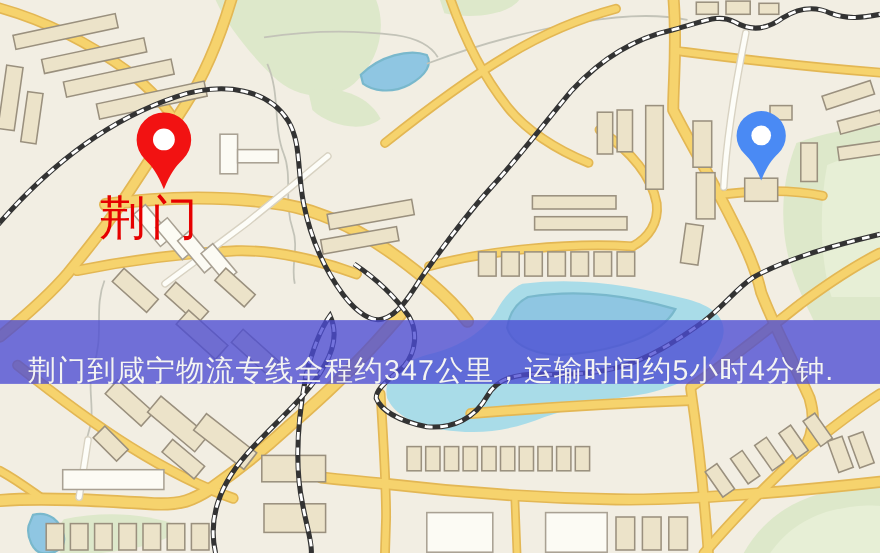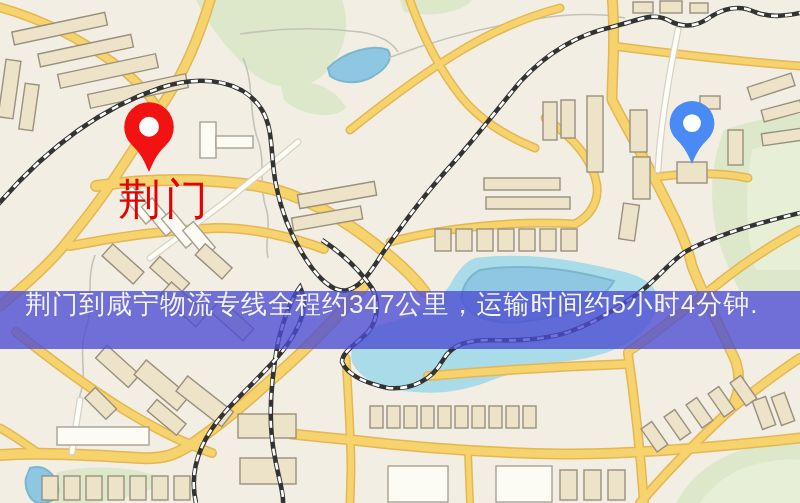--- a/index.html
+++ b/index.html
@@ -20,29 +20,29 @@
   .road{fill:none;stroke:var(--road);stroke-linecap:round;stroke-linejoin:round;}
   .wcase{fill:none;stroke:#d8d2c2;stroke-width:7;stroke-linecap:round;}
   .wroad{fill:none;stroke:#fdfdf8;stroke-width:4.5;stroke-linecap:round;}
   .rail-base{fill:none;stroke:var(--railway);stroke-width:4.6;stroke-linecap:butt;}
   .rail-dash{fill:none;stroke:#ffffff;stroke-width:2.6;stroke-dasharray:7 7;}
   .bld{fill:var(--building);stroke:var(--building_stroke);stroke-width:1.4;}
   .bldw{fill:#fcfbf4;stroke:#a9a193;stroke-width:1.4;}
 
   .banner{
     position:absolute;left:0;top:291px;width:800px;height:58px;
-    display:flex;align-items:flex-start;box-sizing:border-box;padding-left:25px;
+    display:flex;align-items:flex-end;box-sizing:border-box;padding-left:25px;
   }
   .banner-text{
     font-size:26px;line-height:1;letter-spacing:1px;white-space:nowrap;
     text-shadow:0 0 1px rgba(0,0,0,.15);
   }
   .city-label{
     position:absolute;font-family:Liberation Serif, serif;
-    font-size:43px;line-height:1;white-space:nowrap;margin-left:28px;
+    font-size:43px;line-height:1;white-space:nowrap;
   }
   .label-jingmen{left:90px;top:178px;letter-spacing:4px;}
   .label-xianning{left:643px;top:181px;letter-spacing:7px;}
 </style>
 </head>
 <body>
 
 <div class="screen">
 
   <svg class="map-art" viewBox="0 0 800 503" xmlns="http://www.w3.org/2000/svg">

